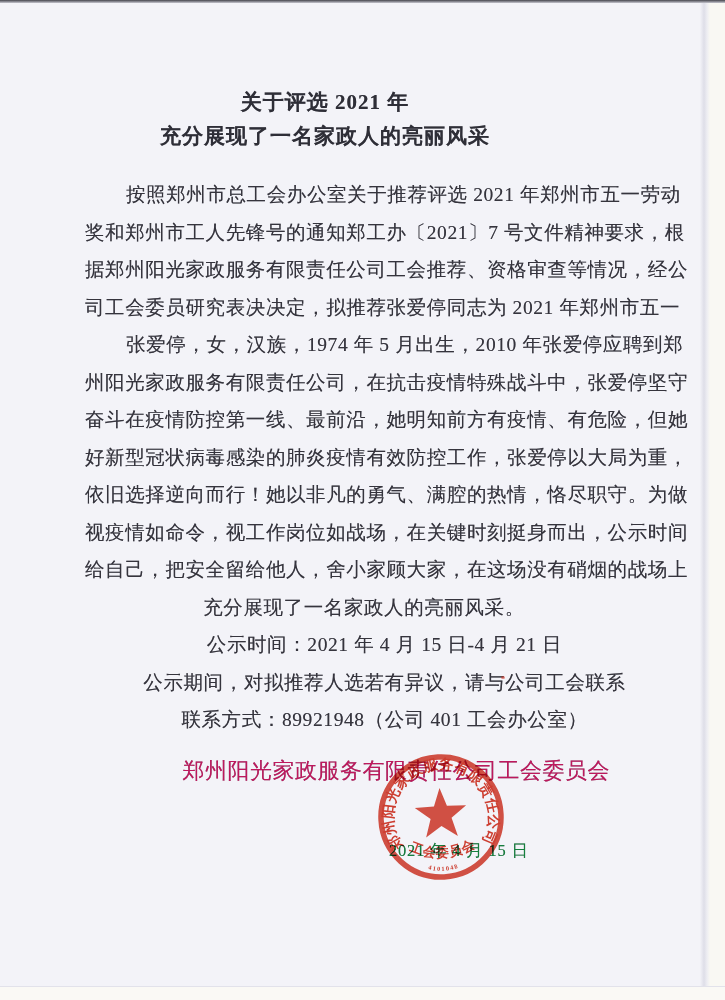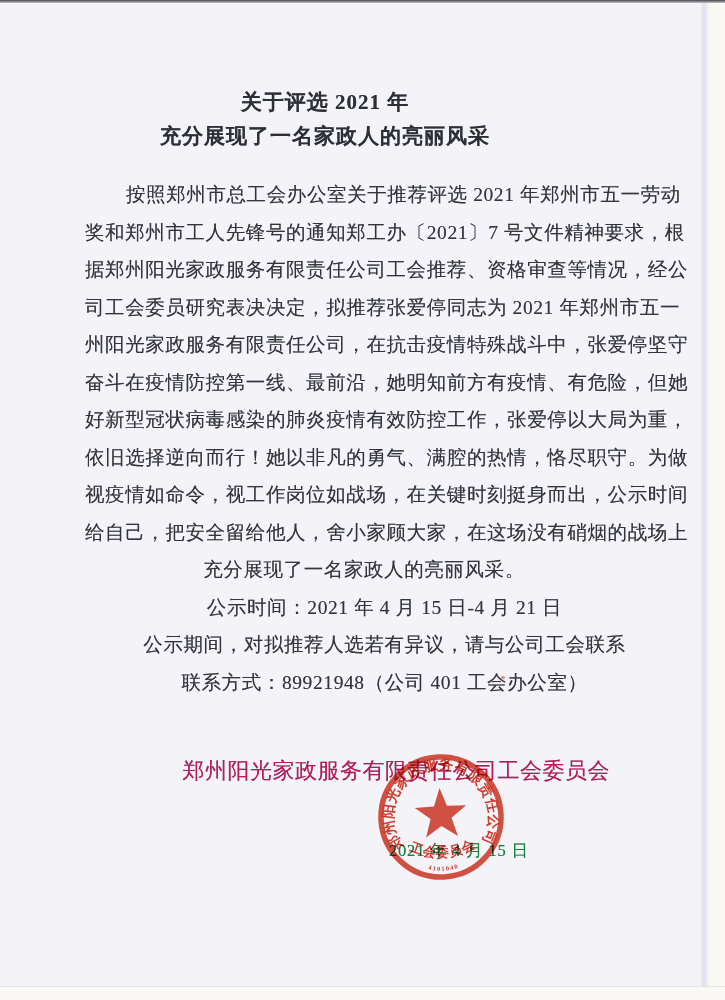--- a/index.html
+++ b/index.html
@@ -76,20 +76,21 @@
 <div class="scan">
 
   <div class="title t1">关于评选 2021 年</div>
   <div class="title t2">充分展现了一名家政人的亮丽风采</div>
 
   <div class="bodytext">
     <div class="bl ind">按照郑州市总工会办公室关于推荐评选 2021 年郑州市五一劳动</div>
     <div class="bl">奖和郑州市工人先锋号的通知郑工办〔2021〕7 号文件精神要求，根</div>
     <div class="bl">据郑州阳光家政服务有限责任公司工会推荐、资格审查等情况，经公</div>
     <div class="bl">司工会委员研究表决决定，拟推荐张爱停同志为 2021 年郑州市五一</div>
+    <div class="bl ind">张爱停，女，汉族，1974 年 5 月出生，2010 年张爱停应聘到郑</div>
     <div class="bl">州阳光家政服务有限责任公司，在抗击疫情特殊战斗中，张爱停坚守</div>
     <div class="bl">奋斗在疫情防控第一线、最前沿，她明知前方有疫情、有危险，但她</div>
     <div class="bl">好新型冠状病毒感染的肺炎疫情有效防控工作，张爱停以大局为重，</div>
     <div class="bl">依旧选择逆向而行！她以非凡的勇气、满腔的热情，恪尽职守。为做</div>
     <div class="bl">视疫情如命令，视工作岗位如战场，在关键时刻挺身而出，公示时间</div>
     <div class="bl">给自己，把安全留给他人，舍小家顾大家，在这场没有硝烟的战场上</div>
     <div class="bl">充分展现了一名家政人的亮丽风采。</div>
     <div class="bl ind">公示时间：2021 年 4 月 15 日-4 月 21 日</div>
     <div class="bl ind">公示期间，对拟推荐人选若有异议，请与公司工会联系</div>
     <div class="bl ind">联系方式：89921948（公司 401 工会办公室）</div>

